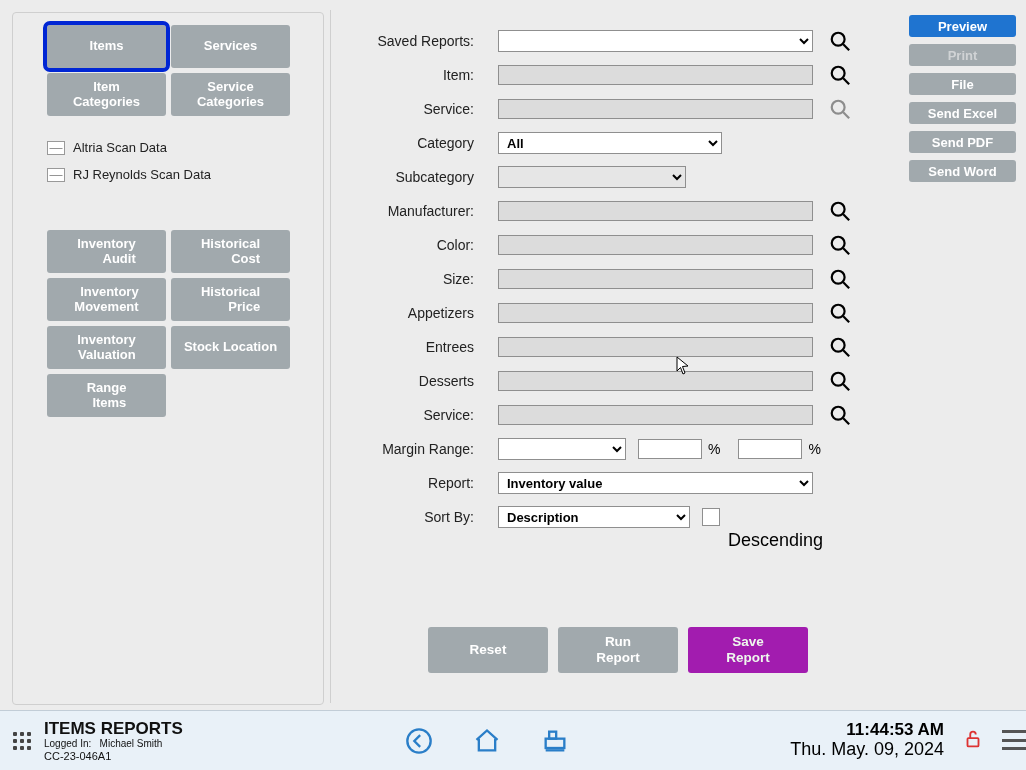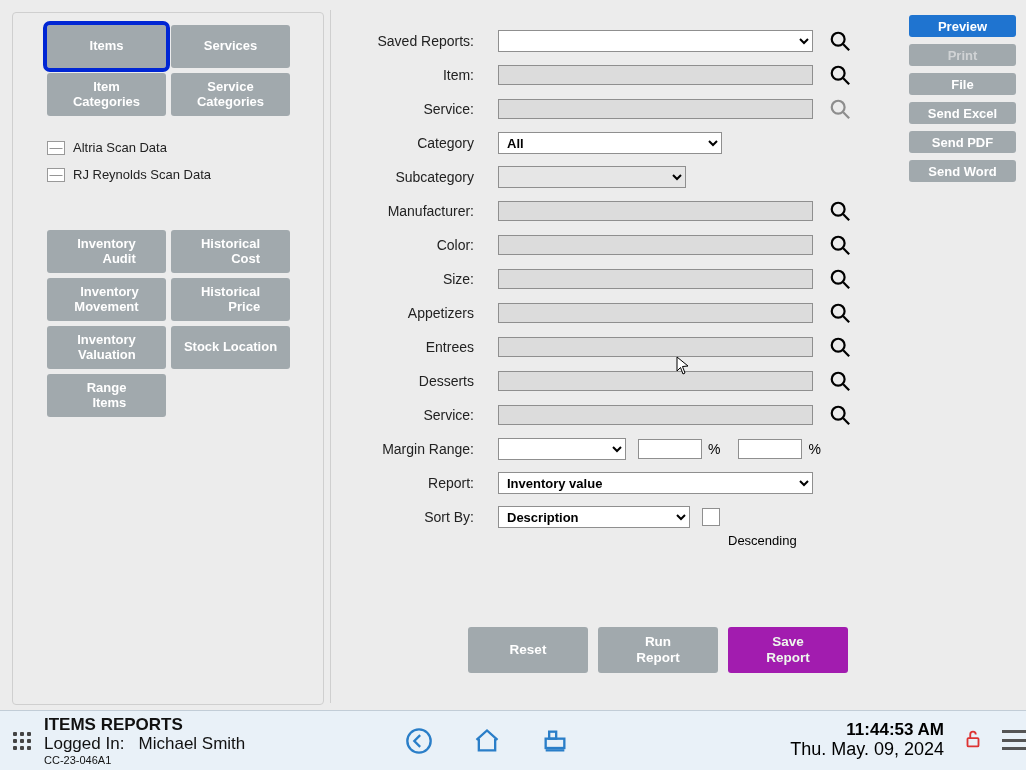--- a/index.html
+++ b/index.html
@@ -32,32 +32,32 @@
   .mag { width:26px; height:26px; margin-left:14px; cursor:pointer; display:flex; align-items:center; justify-content:center; }
   .mag svg { width:22px; height:22px; }
   .mag.dim svg { opacity: .4; }
   .margin-row input.pct { width:64px; height:20px; border:1px solid #8f8f8f; background:#fff; margin-left:12px; }
   .margin-row span.pct-sym { font-size:14px; padding:0 6px; }
   .desc-check { width:18px; height:18px; border:1px solid #8f8f8f; background:#fff; margin:0 8px 0 12px; }
 
   
   .run-row { position:absolute; left:428px; top:627px; display:flex; gap:10px; }
   .run-btn { width:120px; height:46px; border:none; border-radius:3px; font-size:13.5px; font-weight:bold; color:#fff; cursor:pointer; line-height:1.15; }
-  .run-reset { background:#a1a9ad;margin-left:40px; }
+  .run-reset { background:#a1a9ad; }
   .run-run   { background:#a1a9ad; }
   .run-save  { background:#a21caf; color:#eef8ed; }
 
   
   .status-bar { position:absolute; left:0; bottom:0; width:1026px; height:60px; background:#e9f1f8; border-top:1px solid #c2cdd7; display:flex; align-items:center; }
   .grip { width:44px; display:flex; align-items:center; justify-content:center; }
   .grip-dots { width:18px; height:18px; display:grid; grid-template-columns:repeat(3,4px); grid-template-rows:repeat(3,4px); gap:3px; }
   .grip-dots span { width:4px; height:4px; background:#444; border-radius:1px; display:block; }
   .sb-text { flex: 0 0 340px; line-height:1.15; }
   .sb-title { font-size:17px; font-weight:bold; color:#111; }
-  .sb-login { font-size:17px; color:#111; }
+  .sb-login { font-size:10px; color:#111; }
   .sb-code  { font-size:11px; color:#111; }
   .sb-icons { flex:1; display:flex; align-items:center; gap:38px; padding-left:20px; }
   .sb-icon { width:30px; height:30px; color:#2a7ec8; display:flex; align-items:center; justify-content:center; cursor:pointer; }
   .sb-icon svg { width:28px; height:28px; }
   .sb-right { display:flex; align-items:center; gap:18px; }
   .sb-clock { text-align:right; line-height:1.1; }
   .sb-time { font-size:17px; font-weight:bold; }
   .sb-date { font-size:18px; }
   .lock-icon { width:22px; height:24px; color:#d33; }
   .menu-icon { width:24px; height:20px; display:flex; flex-direction:column; justify-content:space-between; cursor:pointer; }
@@ -264,21 +264,21 @@
         <option>Inventory value</option>
       </select>
     </div>
 
     <div class="form-row">
       <div class="form-label">Sort By:</div>
       <select class="select-field" style="width:192px">
         <option>Description</option>
       </select>
       <div class="desc-check"></div>
-      <span style="font-size:13px;margin-top:46px;">Descending</span>
+      <span style="font-size:18px;margin-top:46px;">Descending</span>
     </div>
 
   </div>
 
   <div class="run-row">
     <button class="run-btn run-reset">Reset</button>
     <button class="run-btn run-run" style="white-space:pre-line">Run
 Report</button>
     <button class="run-btn run-save" style="white-space:pre-line">Save
 Report</button>

